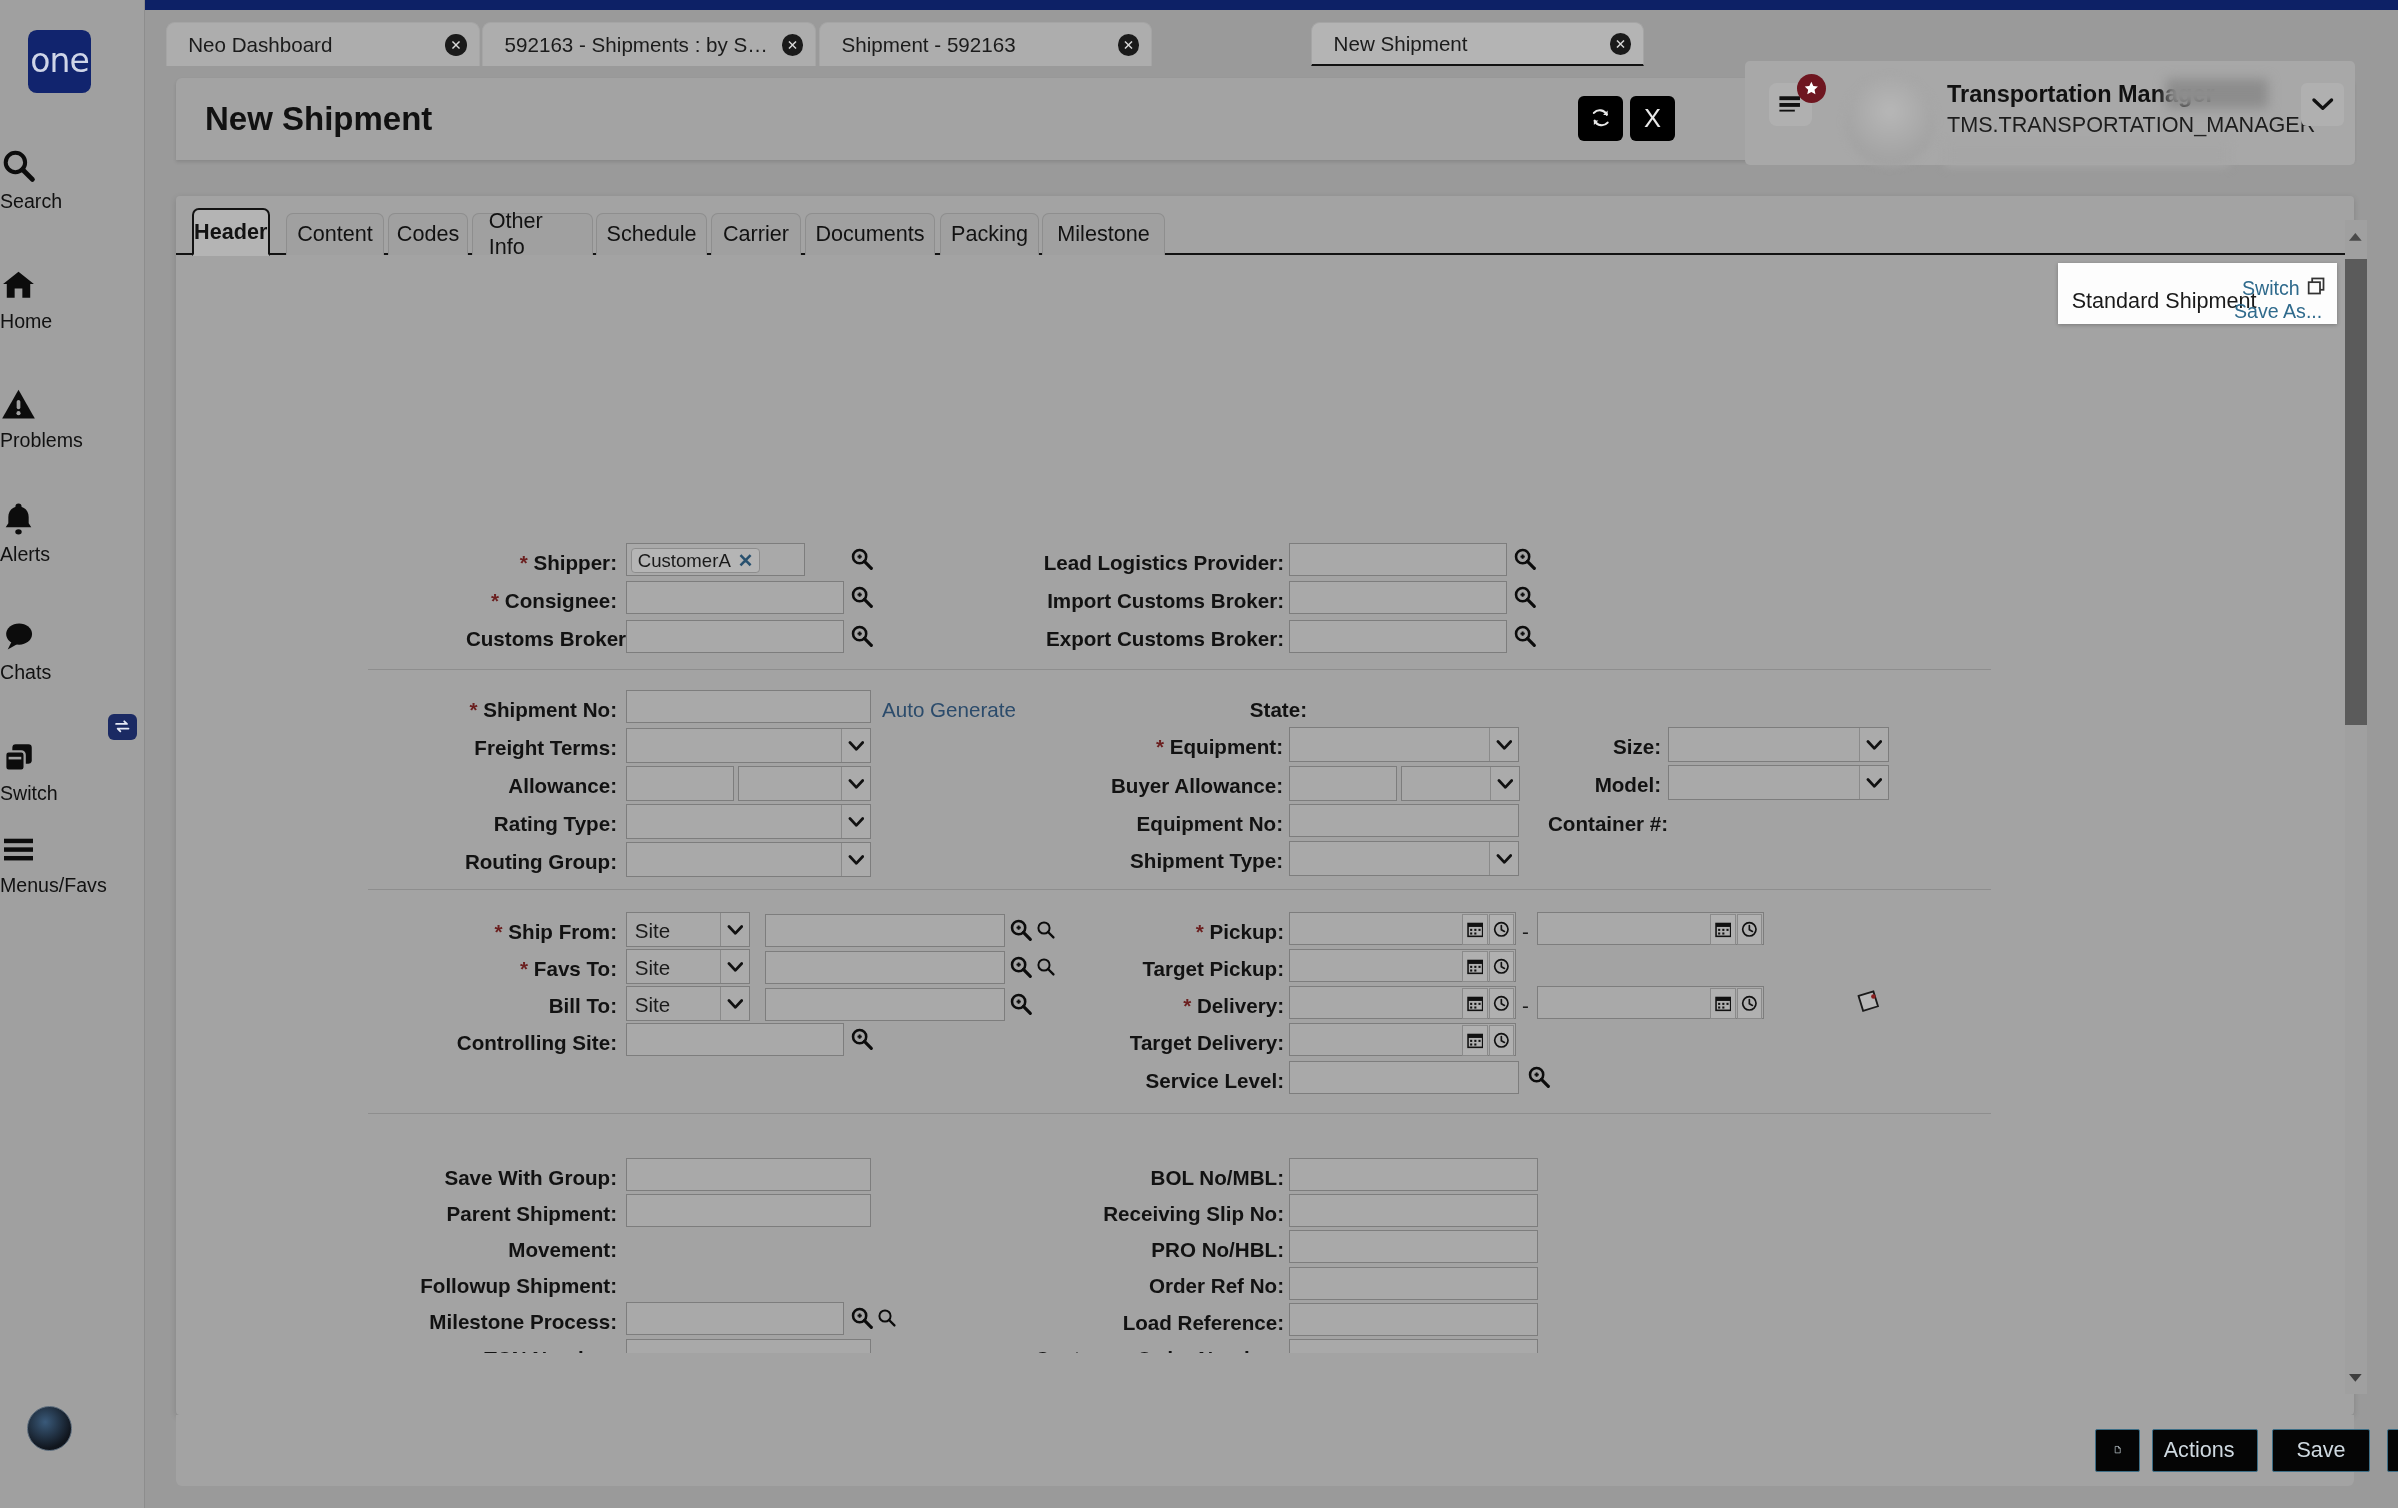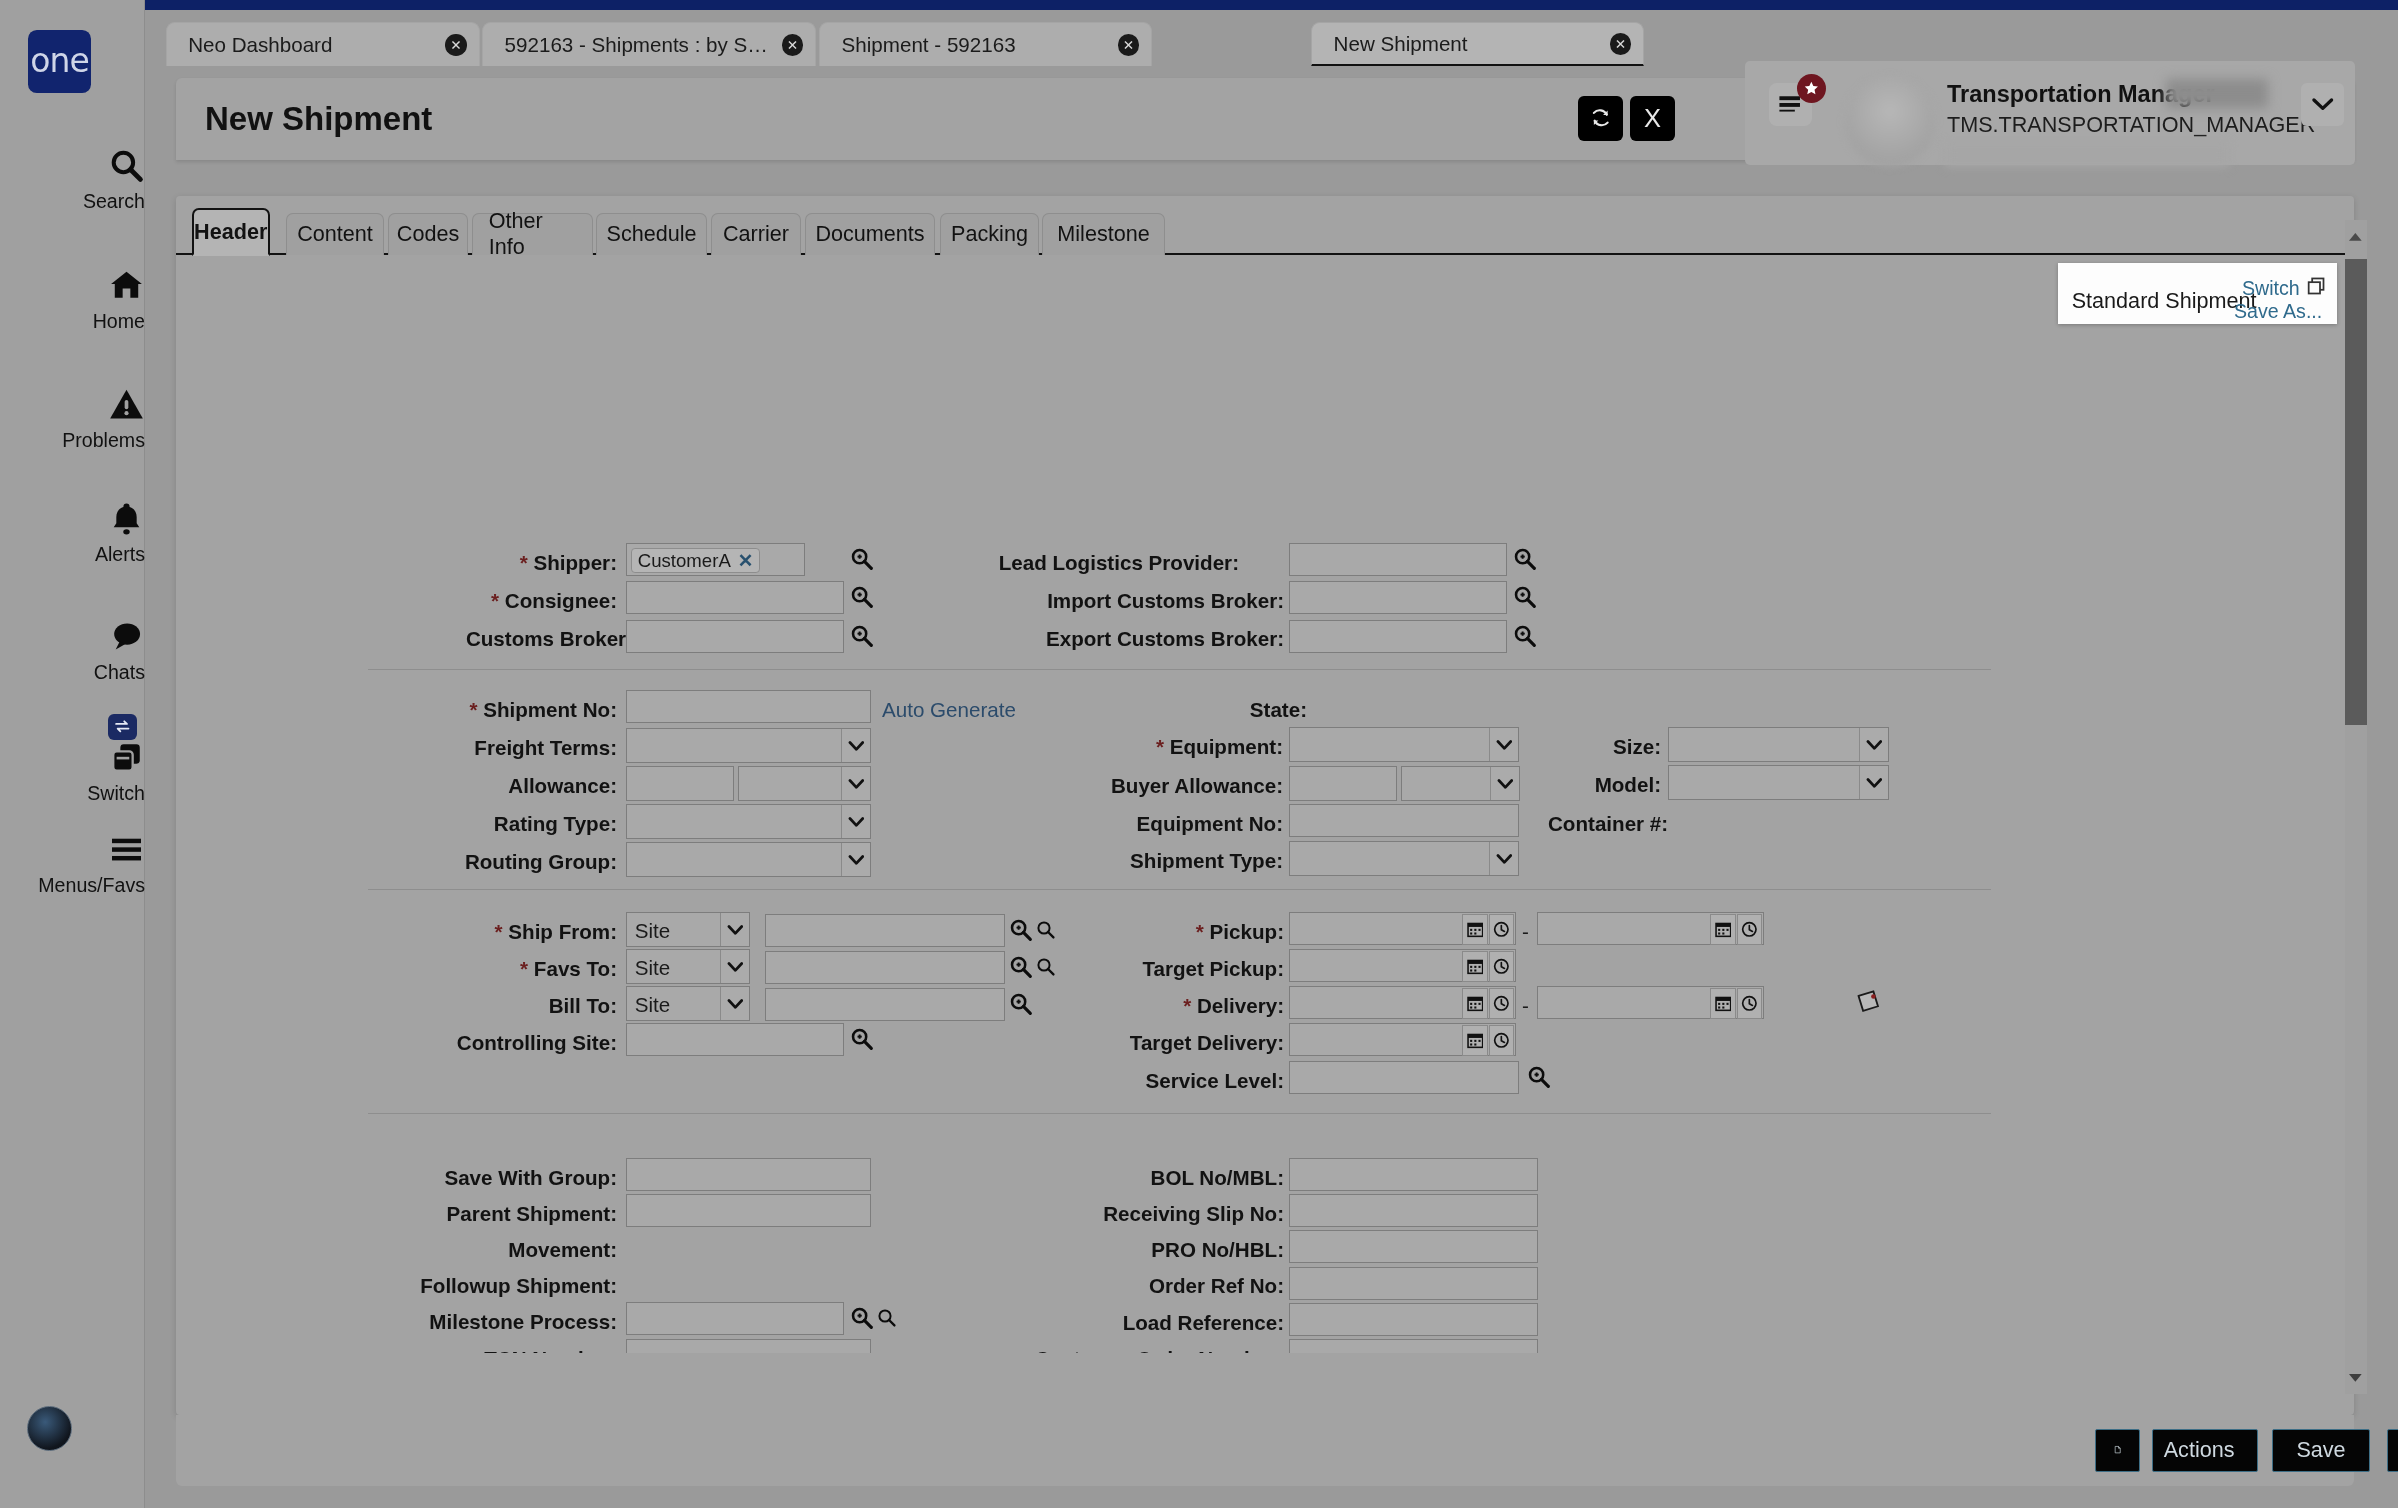--- a/index.html
+++ b/index.html
@@ -22,21 +22,21 @@
     background: #11246e; border-radius: 8.8px;
     display: flex; align-items: center; justify-content: center;
   }
   #brand-logo span {
     color: #cfd5e8; font-size: 33px; letter-spacing: -1px;
     font-family: "DejaVu Sans", sans-serif; line-height: 1;
     margin-top: -2.9px;
   }
   .rail-item {
     position: absolute; left: 0; width: 145px;
-    display: flex; flex-direction: column; align-items: flex-end;
+    display: flex; flex-direction: column; align-items: flex-start;
     cursor: pointer;
   }
   .rail-ico { height: 41px; display:flex; align-items:center; justify-content:center; }
   .rail-ico svg { display:block; }
   .rail-lbl {
     font-size: 19.6px; color: #111; margin-top: 3.9px;
     font-family: "Liberation Sans", sans-serif;
   }
   #switch-badge {
     position: absolute; left: 108px; top: 714px;
@@ -480,21 +480,21 @@
     <div class="fi" style="left:450px;top:363px;width:218px"></div>
     <div class="icn" style="left:673px;top:366px">
       <svg width="25.5" height="25.5" viewBox="0 0 24 24">
           <circle cx="10" cy="10" r="6.2" fill="none" stroke="#0c0c0c" stroke-width="2.4"></circle>
           <line x1="8" y1="10" x2="12" y2="10" stroke="#0c0c0c" stroke-width="1.8"></line>
           <line x1="10" y1="8" x2="10" y2="12" stroke="#0c0c0c" stroke-width="1.8"></line>
           <line x1="14.5" y1="14.5" x2="21" y2="21" stroke="#0c0c0c" stroke-width="3" stroke-linecap="round"></line>
         </svg>
     </div>
 
-    <div class="fl" style="left:818px;top:294px;width:245px">Lead Logistics Provider:</div>
+    <div class="fl" style="left:863px;top:294px;width:245px">Lead Logistics Provider:</div>
     <div class="fi" style="left:1113px;top:286px;width:218px"></div>
     <div class="icn" style="left:1336px;top:289px">
       <svg width="25.5" height="25.5" viewBox="0 0 24 24">
           <circle cx="10" cy="10" r="6.2" fill="none" stroke="#0c0c0c" stroke-width="2.4"></circle>
           <line x1="8" y1="10" x2="12" y2="10" stroke="#0c0c0c" stroke-width="1.8"></line>
           <line x1="10" y1="8" x2="10" y2="12" stroke="#0c0c0c" stroke-width="1.8"></line>
           <line x1="14.5" y1="14.5" x2="21" y2="21" stroke="#0c0c0c" stroke-width="3" stroke-linecap="round"></line>
         </svg>
     </div>
 

